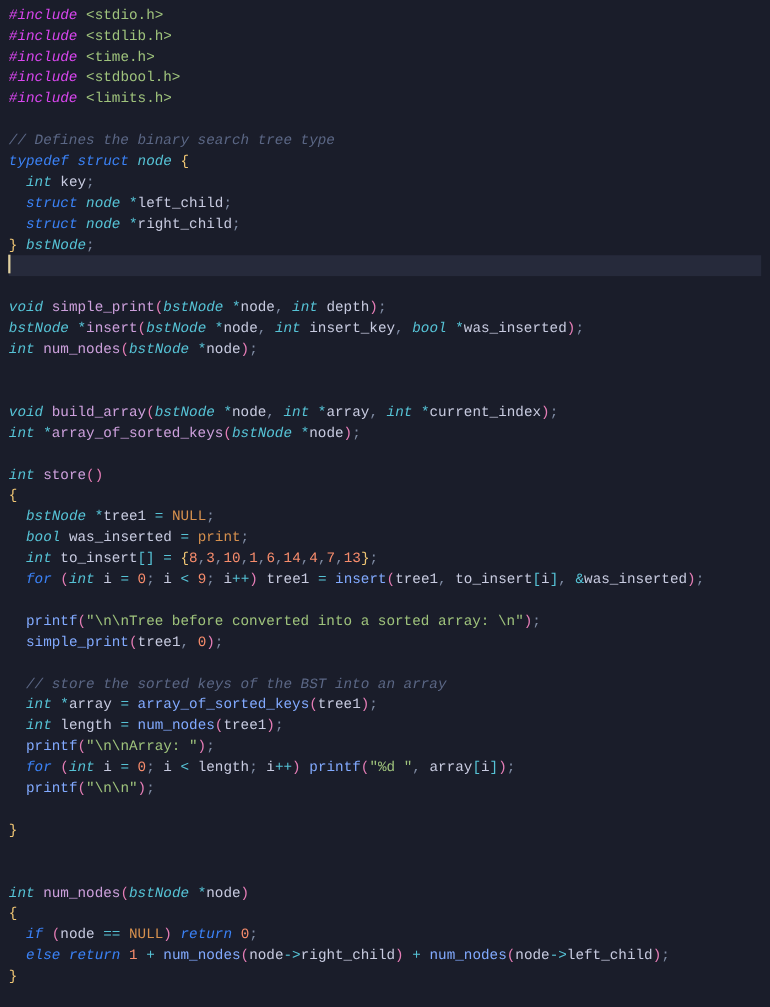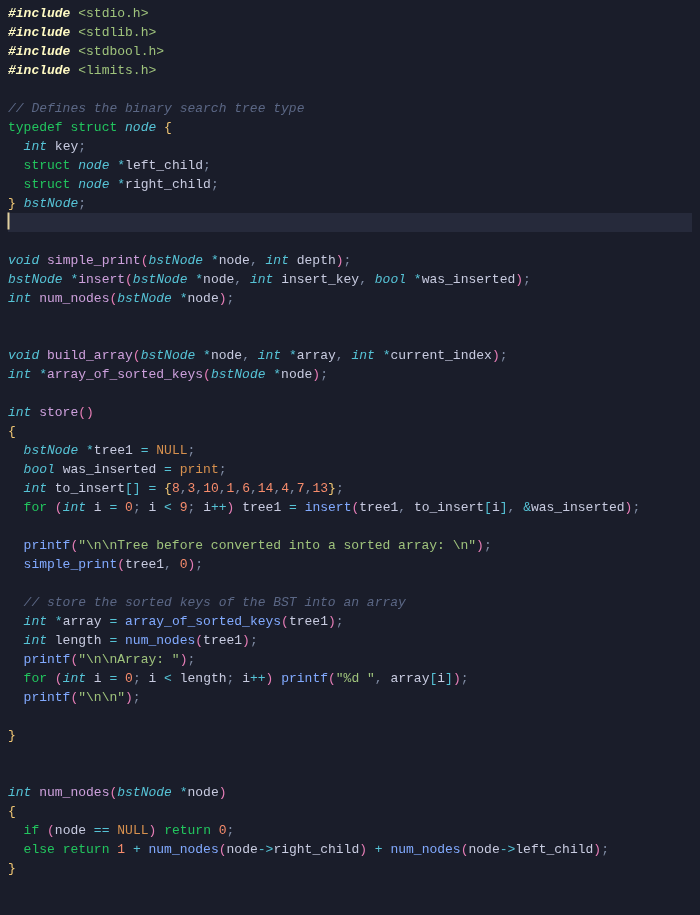--- a/index.html
+++ b/index.html
@@ -23,43 +23,44 @@
     background: #262a3b;
   }
   .cursor {
     display: inline-block;
     width: 1px;
     height: 16px;
     background: #e0d0a0;
     margin-bottom: -3px;
     box-shadow: 0 0 0 0.5px #e0d0a0;
   }
-  .pp   { color: #fef9c3; font-style: italic; font-weight: bold; }
+  .pp   { color: #d946ef; font-style: italic; }
   .inc  { color: #9fc37c; }
-  .kw   { color: #22c55e; }
+  .kw   { color: #3b82f6; font-style: italic; }
   .type { color: #56c3d6; font-style: italic; }
   .ident{ color: #c8cbe0; }
   .fn   { color: #82aaff; }
   .fnd  { color: #cda0dc; }
   .op   { color: #56c3d6; }
   .pun  { color: #7f8ba3; }
   .brace{ color: #f0c674; }
   .paren{ color: #e57db6; }
   .num  { color: #f78c6c; }
   .str  { color: #9fc37c; }
   .cmt  { color: #5b6785; font-style: italic; font-family: Liberation Mono, monospace; }
   .const{ color: #d6904e; text-align: center; }
   .field{ color: #c8cbe0; }
 </style>
 </head>
 <body>
 
 <div class="editor">
     <div class="line"><span class="pp">#include</span><span class="ident"> </span><span class="inc">&lt;stdio.h&gt;</span></div>
     <div class="line"><span class="pp">#include</span><span class="ident"> </span><span class="inc">&lt;stdlib.h&gt;</span></div>
+    <div class="line"><span class="pp">#include</span><span class="ident"> </span><span class="inc">&lt;time.h&gt;</span></div>
     <div class="line"><span class="pp">#include</span><span class="ident"> </span><span class="inc">&lt;stdbool.h&gt;</span></div>
     <div class="line"><span class="pp">#include</span><span class="ident"> </span><span class="inc">&lt;limits.h&gt;</span></div>
     <div class="line"></div>
     <div class="line"><span class="cmt">// Defines the binary search tree type</span></div>
     <div class="line"><span class="kw">typedef</span><span class="ident"> </span><span class="kw">struct</span><span class="ident"> </span><span class="type">node</span><span class="ident"> </span><span class="brace">{</span></div>
     <div class="line"><span class="ident">  </span><span class="type">int</span><span class="ident"> </span><span class="field">key</span><span class="pun">;</span></div>
     <div class="line"><span class="ident">  </span><span class="kw">struct</span><span class="ident"> </span><span class="type">node</span><span class="ident"> </span><span class="op">*</span><span class="field">left_child</span><span class="pun">;</span></div>
     <div class="line"><span class="ident">  </span><span class="kw">struct</span><span class="ident"> </span><span class="type">node</span><span class="ident"> </span><span class="op">*</span><span class="field">right_child</span><span class="pun">;</span></div>
     <div class="line"><span class="brace">}</span><span class="ident"> </span><span class="type">bstNode</span><span class="pun">;</span></div>
     <div class="line current"><span class="cursor"></span></div>

